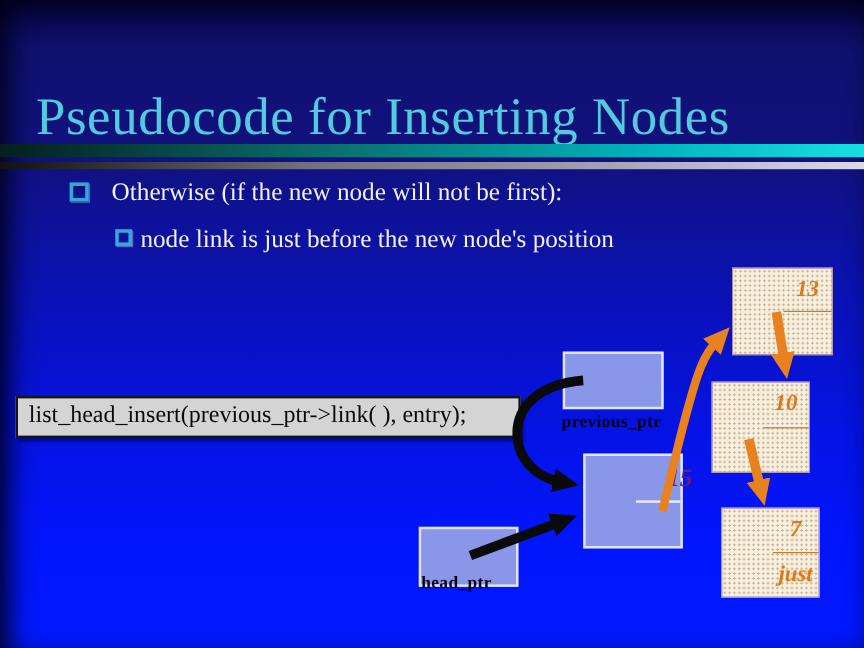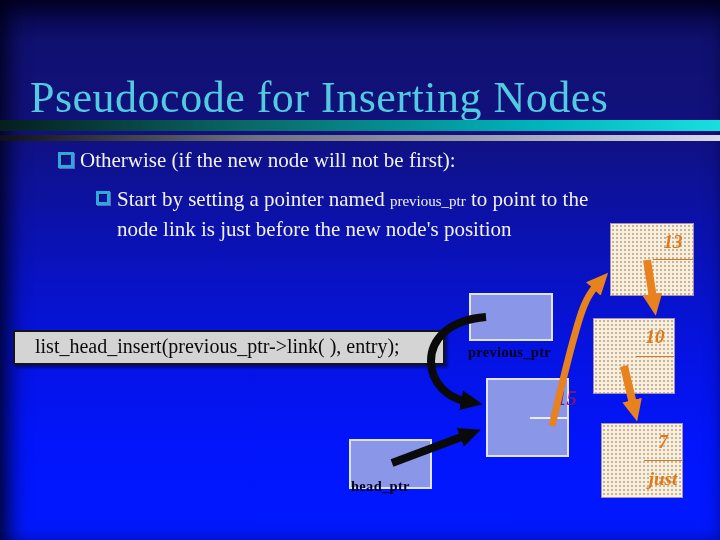--- a/index.html
+++ b/index.html
@@ -13,27 +13,27 @@
     position:absolute;left:30px;top:48px;font-size:44px;color:#52cbe0;
     letter-spacing:.5px;white-space:nowrap;margin-top:24px;
   }
   .bar{position:absolute;left:0;width:720px;}
   .bar-teal{top:120px;height:11px;background:linear-gradient(90deg,#041f1e,#0a6a68 35%,#00b4bc 75%,#19dede 100%);}
   .bar-silver{top:135px;height:6px;background:linear-gradient(90deg,#101016,#6f6f7d 35%,#9a9aae 65%,#d9d9ea 100%);}
   .bullet-sq{position:absolute;border:3px solid #2ea9dc;box-shadow:1px 1px 0 rgba(255,255,255,.35), inset 1px 1px 1px rgba(0,0,30,.55);}
   .sq1{left:58px;top:152px;width:10px;height:10px;}
   .sq2{left:96px;top:191px;width:8px;height:8px;}
   .btext{position:absolute;color:#f2f2f2;font-size:21px;}
-  .b1{left:80px;top:148px;white-space:nowrap;}
+  .b1{left:93px;top:148px;white-space:nowrap;}
   .b2{left:117px;top:185px;line-height:28px;white-space:nowrap;}
   .ptr-inline{font-size:15px;}
   .code-box{
     position:absolute;left:13px;top:330px;width:408px;height:31px;
     background:#d4d4d4;border:2px solid #141414;color:#0a0a0a;
-    font-size:20px;line-height:29px;padding-left:20px;white-space:nowrap;
+    font-size:20px;line-height:29px;padding-left:9px;white-space:nowrap;
     box-shadow:3px 3px 2px rgba(0,0,16,.4);
   }
   .note{
     position:absolute;left:47px;top:436px;
     font-family:"Liberation Sans", sans-serif;font-weight:bold;
     font-size:20px;line-height:31px;letter-spacing:1px;color:#3bcc6e;
   }
   .node{position:absolute;display:flex;flex-direction:column;}
   .node-field{display:flex;align-items:center;justify-content:center;font-weight:bold;font-style:italic;margin-left:42px;}
   .beige{
@@ -72,21 +72,20 @@
   <div class="title">Pseudocode for Inserting Nodes</div>
 
   <div class="bar bar-teal"></div>
   <div class="bar bar-silver"></div>
 
   <span class="bullet-sq sq1"></span>
   <div class="btext b1">Otherwise (if the new node will not be first):</div>
 
   <span class="bullet-sq sq2"></span>
   <div class="btext b2">
-    <div><span>Start by setting a pointer named </span><span class="ptr-inline">previous_ptr</span><span> to point to the</span></div>
     <div>node link is just before the new node's position</div>
   </div>
 
   <div class="code-box">list_head_insert(previous_ptr-&gt;link( ), entry);</div>
 
 
   <div class="node beige n13">
     <div class="node-field node-data">13</div>
     <div class="node-field node-link"></div>
   </div>

